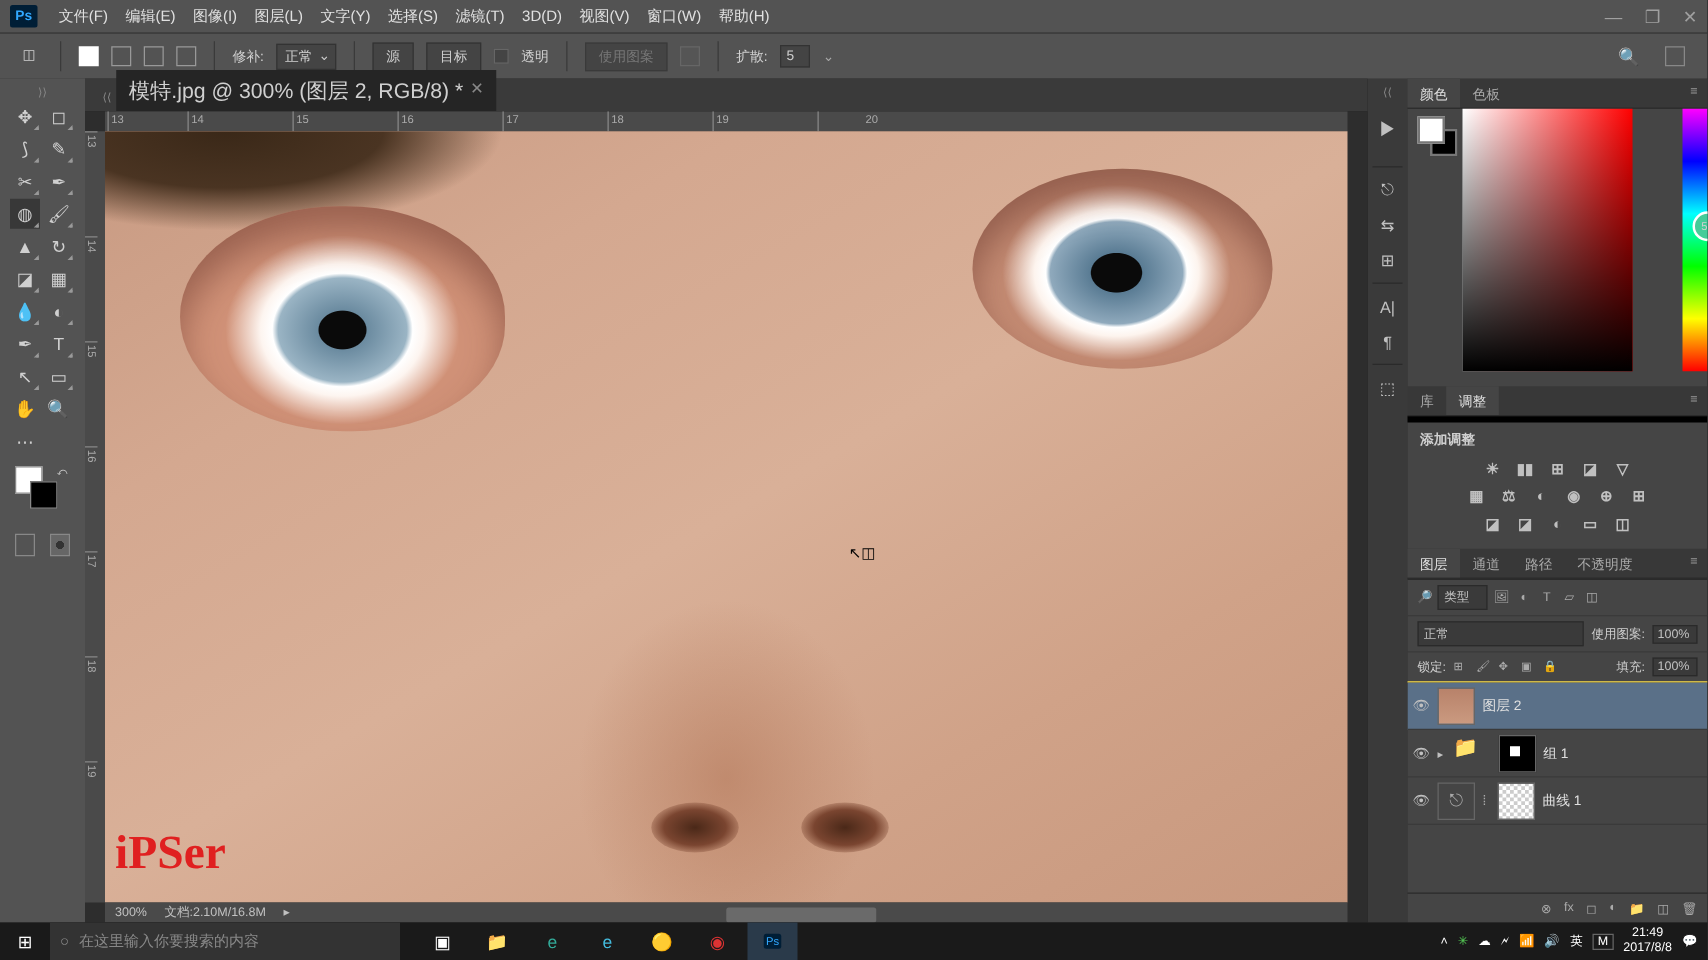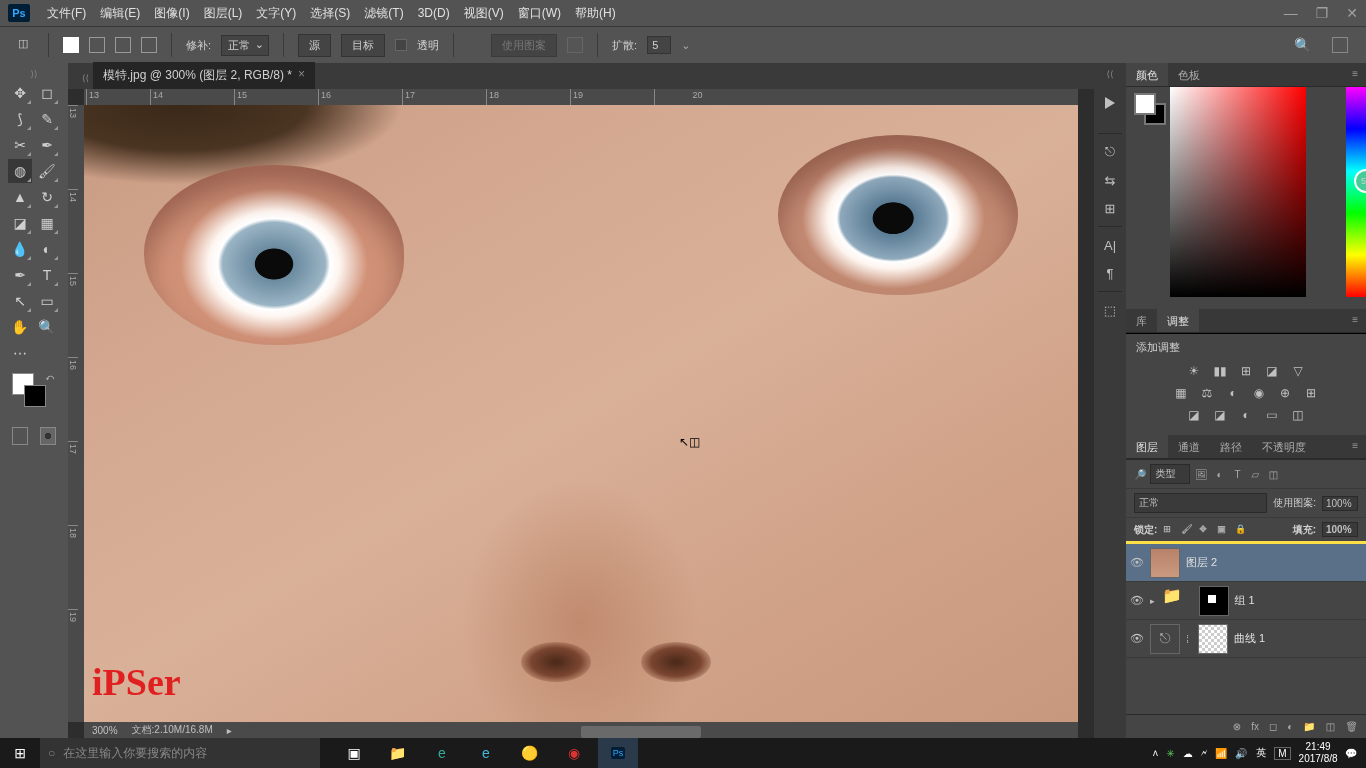--- a/index.html
+++ b/index.html
@@ -12,21 +12,21 @@
 .window-controls { margin-left: auto; display: flex; gap: 18px; color: #a0a0a0; font-size: 14px; }
 .window-controls span { cursor: pointer; }
 
 
 .optionsbar { height: 37px; background: #535353; border-top: 1px solid #383838; display: flex; align-items: center; padding: 0 18px; gap: 10px; }
 .ob-icon { width: 16px; height: 16px; display: inline-block; }
 .ob-sep { width: 1px; height: 24px; background: #3a3a3a; margin: 0 4px; }
 .ob-label { color: #d0d0d0; font-size: 11px; }
 .ob-select { background: #444; border: 1px solid #333; color: #d0d0d0; padding: 2px 18px 2px 6px; font-size: 11px; position: relative; }
 .ob-btn { background: #444; border: 1px solid #333; color: #d0d0d0; padding: 3px 10px; font-size: 11px; }
-.ob-btn.disabled { color: #777; border-color: #3a3a3a; margin-left: 23px; }
+.ob-btn.disabled { color: #777; border-color: #3a3a3a; }
 .ob-checkbox { width: 12px; height: 12px; border: 1px solid #666; background: #444; }
 .ob-input { background: #444; border: 1px solid #333; color: #d0d0d0; padding: 2px 4px; width: 24px; font-size: 11px; text-align: left; }
 .ob-search { margin-left: auto; color: #a0a0a0; font-size: 14px; }
 .ob-layout { width: 16px; height: 16px; border: 1px solid #888; margin-left: 10px; }
 
 
 .workspace { display: flex; height: calc(100% - 26px - 37px - 30px); }
 
 
 .toolbar { width: 68px; background: #535353; display: flex; flex-direction: column; padding: 6px 0; }
@@ -40,21 +40,21 @@
 .swatch-bg { width: 22px; height: 22px; background: #000; border: 1px solid #888; position: absolute; top: 12px; left: 24px; }
 .swatch-reset { position: absolute; top: 0; right: 14px; font-size: 8px; color: #ccc; }
 .tool-qmask { margin-top: 10px; padding: 0 12px; display: flex; gap: 12px; }
 .qmask-btn { width: 18px; height: 18px; border: 1px solid #888; }
 .qmask-btn.on { background: radial-gradient(circle, #333 30%, #666 32%); }
 
 
 .canvas-area { flex: 1; background: #252525; display: flex; flex-direction: column; position: relative; }
 .doc-tab-bar { height: 26px; background: #3a3a3a; display: flex; align-items: flex-end; padding-left: 10px; }
 .doc-tab-chev { color: #888; font-size: 9px; padding: 0 4px 6px; }
-.doc-tab { background: #252525; padding: 5px 10px; color: #d0d0d0; font-size: 12px; display: flex; gap: 6px; }
+.doc-tab { background: #252525; padding: 5px 10px; color: #d0d0d0; font-size: 17px; display: flex; gap: 6px; }
 .doc-tab .close { color: #888; cursor: pointer; }
 .canvas-viewport { flex: 1; position: relative; background: #2d2d2d; overflow: hidden; }
 .ruler-h { position: absolute; top: 0; left: 16px; right: 16px; height: 16px; background: #4a4a4a; display: flex; font-size: 9px; color: #aaa; }
 .ruler-h div { position: relative; border-left: 1px solid #888; padding-left: 2px; line-height: 12px; }
 .ruler-v { position: absolute; top: 16px; left: 0; bottom: 16px; width: 16px; background: #4a4a4a; }
 .ruler-v div { height: 84px; border-top: 1px solid #888; font-size: 9px; color: #aaa; writing-mode: vertical-lr; padding-top: 2px; }
 .canvas-img { position: absolute; top: 16px; left: 16px; right: 16px; bottom: 16px; background: linear-gradient(150deg, #c89a82 0%, #d4a890 25%, #d9b098 50%, #d0a288 75%, #c8987e 100%); overflow: hidden; }
 .eye1 { position: absolute; top: 60px; left: 60px; width: 260px; height: 180px; border-radius: 50% 50% 48% 52%; background: radial-gradient(ellipse 36% 42% at 50% 55%, #0a0a0a 0%, #0a0a0a 20%, #6b8ba0 21%, #9ab4c4 55%, #fff 60%, #fdf5f0 70%, #d19278 100%); box-shadow: inset 0 20px 30px rgba(100,50,40,0.5); }
 .eye2 { position: absolute; top: 30px; right: 60px; width: 240px; height: 160px; border-radius: 50%; background: radial-gradient(ellipse 38% 44% at 48% 52%, #0a0a0a 0%, #0a0a0a 22%, #5a7c94 23%, #8fa9bc 58%, #fff 62%, #fdf4ee 72%, #c48b73 100%); box-shadow: inset 0 18px 28px rgba(100,50,40,0.5); }
 .eyebrow { position: absolute; top: 0; left: 0; width: 320px; height: 80px; background: radial-gradient(ellipse at 30% 0%, #3a2818 0%, #4a3422 40%, transparent 70%); }
@@ -81,33 +81,33 @@
 .panel-menu { margin-left: auto; padding: 5px 8px; color: #999; font-size: 10px; cursor: pointer; }
 
 .color-panel { padding: 6px 8px; position: relative; height: 222px; }
 .color-swatch-pair { position: relative; width: 34px; height: 34px; }
 .color-swatch-pair .f { position: absolute; width: 22px; height: 22px; background: #fff; border: 2px solid #777; }
 .color-swatch-pair .b { position: absolute; width: 22px; height: 22px; background: #000; border: 2px solid #777; top: 10px; left: 10px; }
 .color-sv { position: absolute; top: 0; left: 44px; width: 136px; height: 210px; background: linear-gradient(to bottom, transparent 0%, #000 100%), linear-gradient(to right, #fff 0%, #f00 100%); }
 .color-hue { position: absolute; top: 0; right: 0; width: 20px; height: 210px; background: linear-gradient(to bottom, #ff00ff, #0000ff, #00ffff, #00ff00, #ffff00, #ff0000); }
 .color-badge { position: absolute; top: 82px; right: -12px; width: 24px; height: 24px; background: #4c9; border-radius: 50%; border: 2px solid #fff; font-size: 9px; display:flex; align-items:center; justify-content:center; }
 
-.lib-panel { border-top: 1px solid #000000; padding: 6px 10px; }
+.lib-panel { border-top: 5px solid #000000; padding: 6px 10px; font-weight: bold; }
 .adj-label { font-size: 11px; margin-bottom: 8px; }
 .adj-row { display: flex; justify-content: center; gap: 10px; margin-bottom: 6px; }
 .adj-icon { width: 16px; height: 16px; color: #c0c0c0; font-size: 12px; display: flex; align-items: center; justify-content: center; cursor: pointer; }
 
 .layers-panel { border-top: 1px solid #2a2a2a; flex: 1; display: flex; flex-direction: column; }
 .layers-opts { padding: 4px 8px; display: flex; align-items: center; gap: 4px; border-bottom: 1px solid #3a3a3a; }
 .layer-filter { background: #3a3a3a; border: 1px solid #2a2a2a; color: #c0c0c0; font-size: 10px; padding: 2px 14px 2px 4px; }
 .layer-filter-icon { width: 14px; height: 14px; color: #aaa; font-size: 10px; display:flex; align-items:center; justify-content:center; }
 .layers-blend { padding: 4px 8px; display: flex; align-items: center; gap: 6px; font-size: 10px; border-bottom: 1px solid #3a3a3a; }
 .blend-sel { background: #3a3a3a; border: 1px solid #2a2a2a; color: #c0c0c0; padding: 2px 4px; flex: 1; }
 .pct-input { background: #3a3a3a; border: 1px solid #2a2a2a; color: #c0c0c0; padding: 1px 3px; width: 36px; font-size: 10px; }
-.layers-lock { padding: 4px 8px; display: flex; align-items: center; gap: 6px; font-size: 10px; border-bottom: 3px solid #fde047; font-weight: bold; }
+.layers-lock { padding: 4px 8px; display: flex; align-items: center; gap: 6px; font-size: 10px; border-bottom: 1px solid #fde047; }
 .lock-icon { width: 12px; height: 12px; color: #aaa; font-size: 9px; }
 .layer-list { flex: 1; overflow: auto; }
 .layer-row { display: flex; align-items: center; height: 38px; border-bottom: 1px solid #3a3a3a; padding: 0 4px; gap: 6px; }
 .layer-row.selected { background: #5a7088; }
 .layer-eye { width: 14px; text-align: center; color: #c0c0c0; font-size: 11px; cursor: pointer; }
 .layer-thumb { width: 30px; height: 30px; border: 1px solid #666; background: #888; }
 .layer-thumb.face { background: linear-gradient(#b8826a, #ca9a80); }
 .layer-thumb.folder { background: none; border: none; color: #c0c0c0; font-size: 16px; }
 .layer-thumb.mask { background: #000; position: relative; }
 .layer-thumb.mask::after { content:''; position:absolute; top:8px; left:8px; width:8px; height:8px; background:#fff; }

